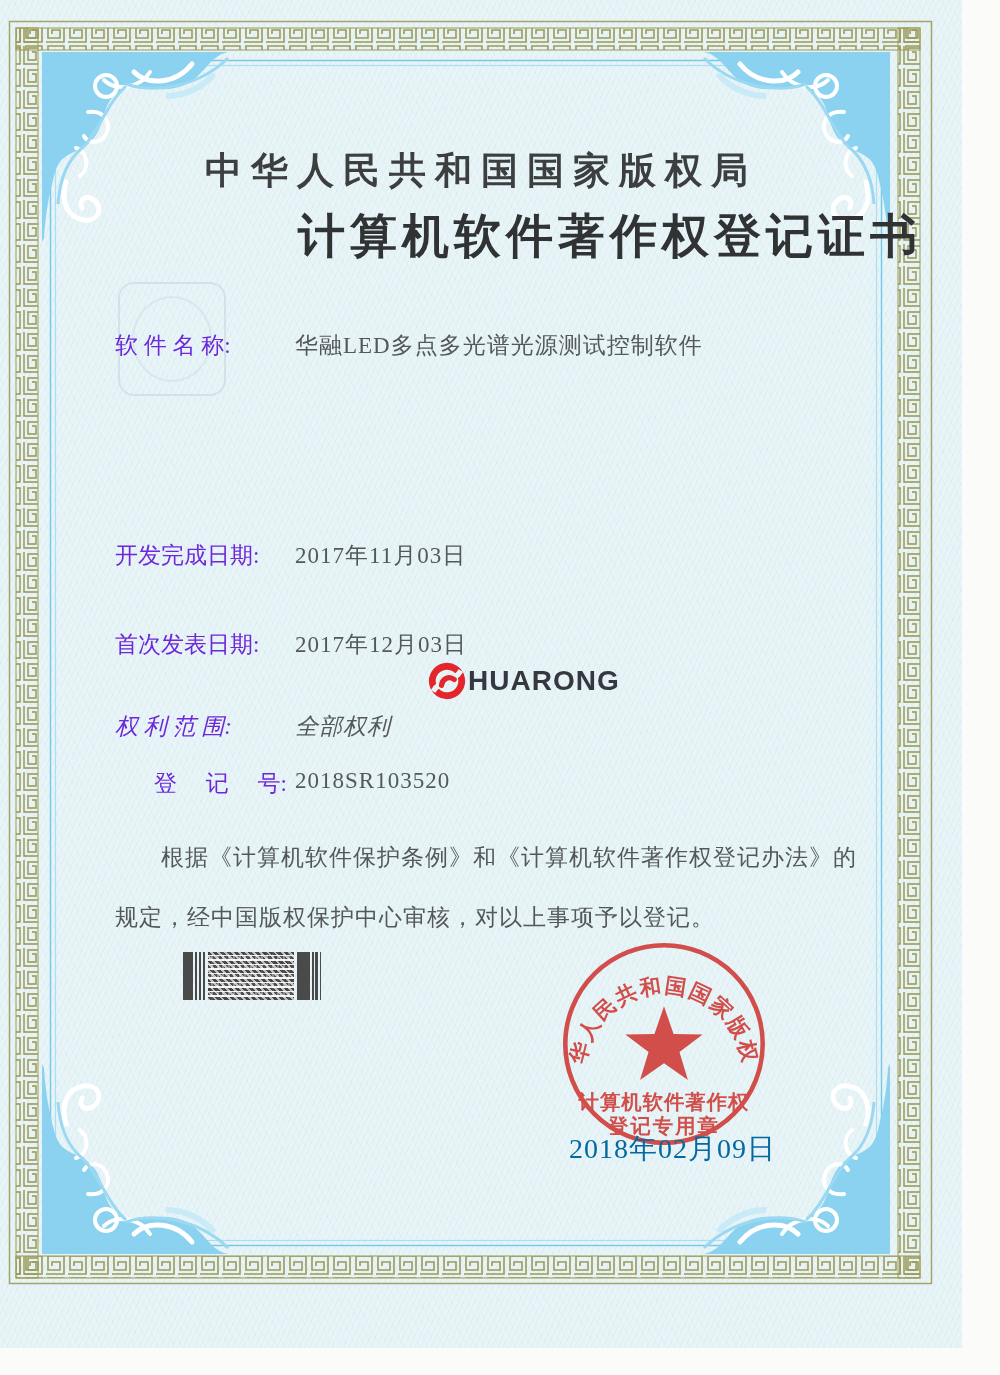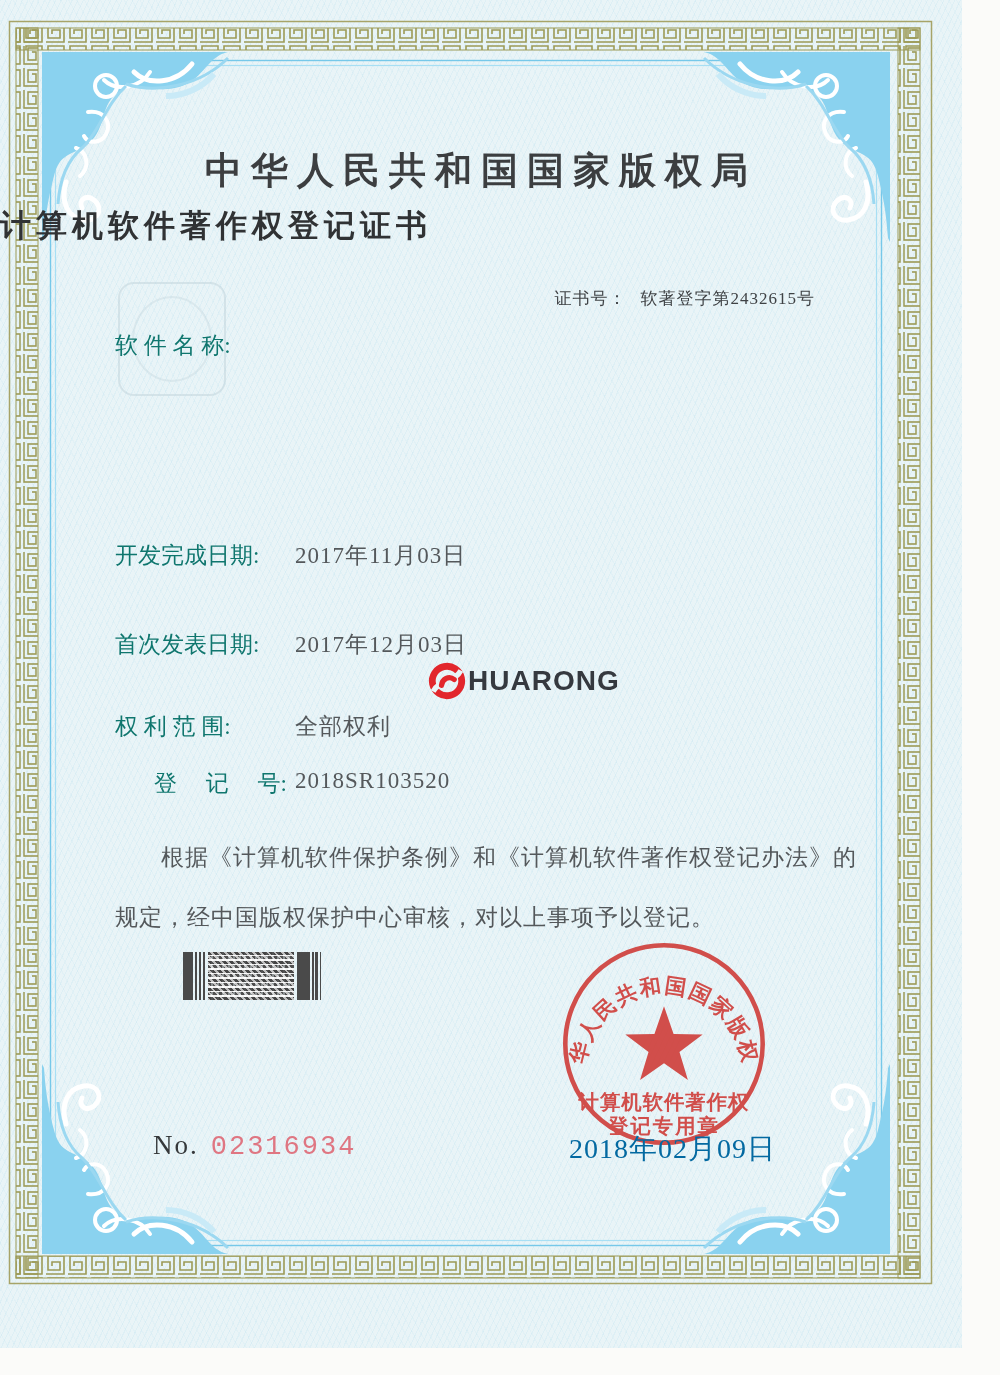--- a/index.html
+++ b/index.html
@@ -19,32 +19,32 @@
       repeating-linear-gradient(115deg, rgba(140,205,230,0.12) 0 1px, transparent 1px 5px),
       repeating-linear-gradient(62deg, rgba(140,205,230,0.08) 0 1px, transparent 1px 7px);
   }
   .frame-svg{position:absolute;left:0;top:0;pointer-events:none;}
 
   .authority{
     position:absolute;left:0;top:146px;width:962px;text-align:center;
     font-size:37px;font-weight:bold;color:#3c3e40;letter-spacing:9px;white-space:nowrap;
   }
   .cert-title{
-    position:absolute;left:0;top:205px;width:922px;text-align:left;
-    font-size:31px;font-weight:bold;color:#303234;letter-spacing:5px;white-space:nowrap;
+    position:absolute;left:0;top:205px;width:922px;text-align:right;
+    font-size:47px;font-weight:bold;color:#303234;letter-spacing:5px;white-space:nowrap;
   }
   .cert-no{
     position:absolute;top:287px;right:147px;
     font-size:17px;color:#3f4245;letter-spacing:1px;white-space:nowrap;
   }
   .cert-no .lbl{margin-right:14px;}
 
   .field-row{position:absolute;left:115px;white-space:nowrap;}
   .field-label{
-    display:inline-block;width:172px;font-size:23px;color:#0f766e;vertical-align:top;
+    display:inline-block;width:172px;font-size:23px;color:#6d28d9;vertical-align:top;
   }
   .field-value{
     display:inline-block;margin-left:4px;font-size:23px;color:#54585b;letter-spacing:1px;vertical-align:top;
   }
   .field-value .v2{margin-top:10px;}
 
   .statement-line{
     position:absolute;left:115px;width:745px;font-size:23px;color:#54585b;
     letter-spacing:1px;white-space:nowrap;
   }
@@ -144,38 +144,36 @@
       </g>
     <g transform="translate(890,1254) scale(-1,-1)">
         <use href="#cornerOrn" width="190" height="190"></use>
       </g>
   </svg>
 
   <div class="watermark-box"></div>
 
   <div class="authority">中华人民共和国国家版权局</div>
   <div class="cert-title">计算机软件著作权登记证书</div>
-  <div class="cert-no">
-    <span class="lbl">证书号：</span><span>软著登字第2432615号</span>
-  </div>
 
   <div class="field-row" style="top:330px;">
     <span class="field-label">软 件 名 称:</span>
     <span class="field-value">
+      <div>华融LED多点多光谱光源测试控制软件</div>
     </span>
   </div>
   <div class="field-row" style="top:540px;">
     <span class="field-label">开发完成日期:</span>
     <span class="field-value">2017年11月03日</span>
   </div>
   <div class="field-row" style="top:597px;margin-top:32px;">
     <span class="field-label">首次发表日期:</span>
     <span class="field-value">2017年12月03日</span>
   </div>
-  <div class="field-row" style="top:711px;">
+  <div class="field-row" style="top:711px;font-style:italic;">
     <span class="field-label">权 利 范 围:</span>
     <span class="field-value">全部权利</span>
   </div>
   <div class="field-row" style="top:768px;text-align:right;">
     <span class="field-label">登　 记　 号:</span>
     <span class="field-value">2018SR103520</span>
   </div>
 
   <div class="statement-line first" style="top:842px;">根据《计算机软件保护条例》和《计算机软件著作权登记办法》的</div>
   <div class="statement-line" style="top:902px;">规定，经中国版权保护中心审核，对以上事项予以登记。</div>
@@ -206,17 +204,14 @@
       <text font-size="21" font-weight="bold" fill="#d0423e" letter-spacing="2" font-family="'Liberation Serif','DejaVu Serif',serif">
         <textPath href="#sealArc" startOffset="50%" text-anchor="middle">中华人民共和国国家版权局</textPath>
       </text>
       <polygon fill="#d0423e" points="114,77 123.4,104.1 152,104.6 129.2,121.9 137.5,149.4 114,133 90.5,149.4 98.8,121.9 76,104.6 104.6,104.1"></polygon>
       <text x="114" y="178" text-anchor="middle" font-size="20" font-weight="bold" fill="#d0423e" letter-spacing="1" font-family="'Liberation Serif','DejaVu Serif',serif">计算机软件著作权</text>
       <text x="114" y="201" text-anchor="middle" font-size="20" font-weight="bold" fill="#d0423e" letter-spacing="2" font-family="'Liberation Serif','DejaVu Serif',serif">登记专用章</text>
     </g>
   </svg>
   <div class="seal-date">2018年02月09日</div>
 
-  <div class="serial">
-    <span class="serial-prefix">No.</span><span class="serial-number">02316934</span>
-  </div>
 
 </div>
 
 </body></html>

